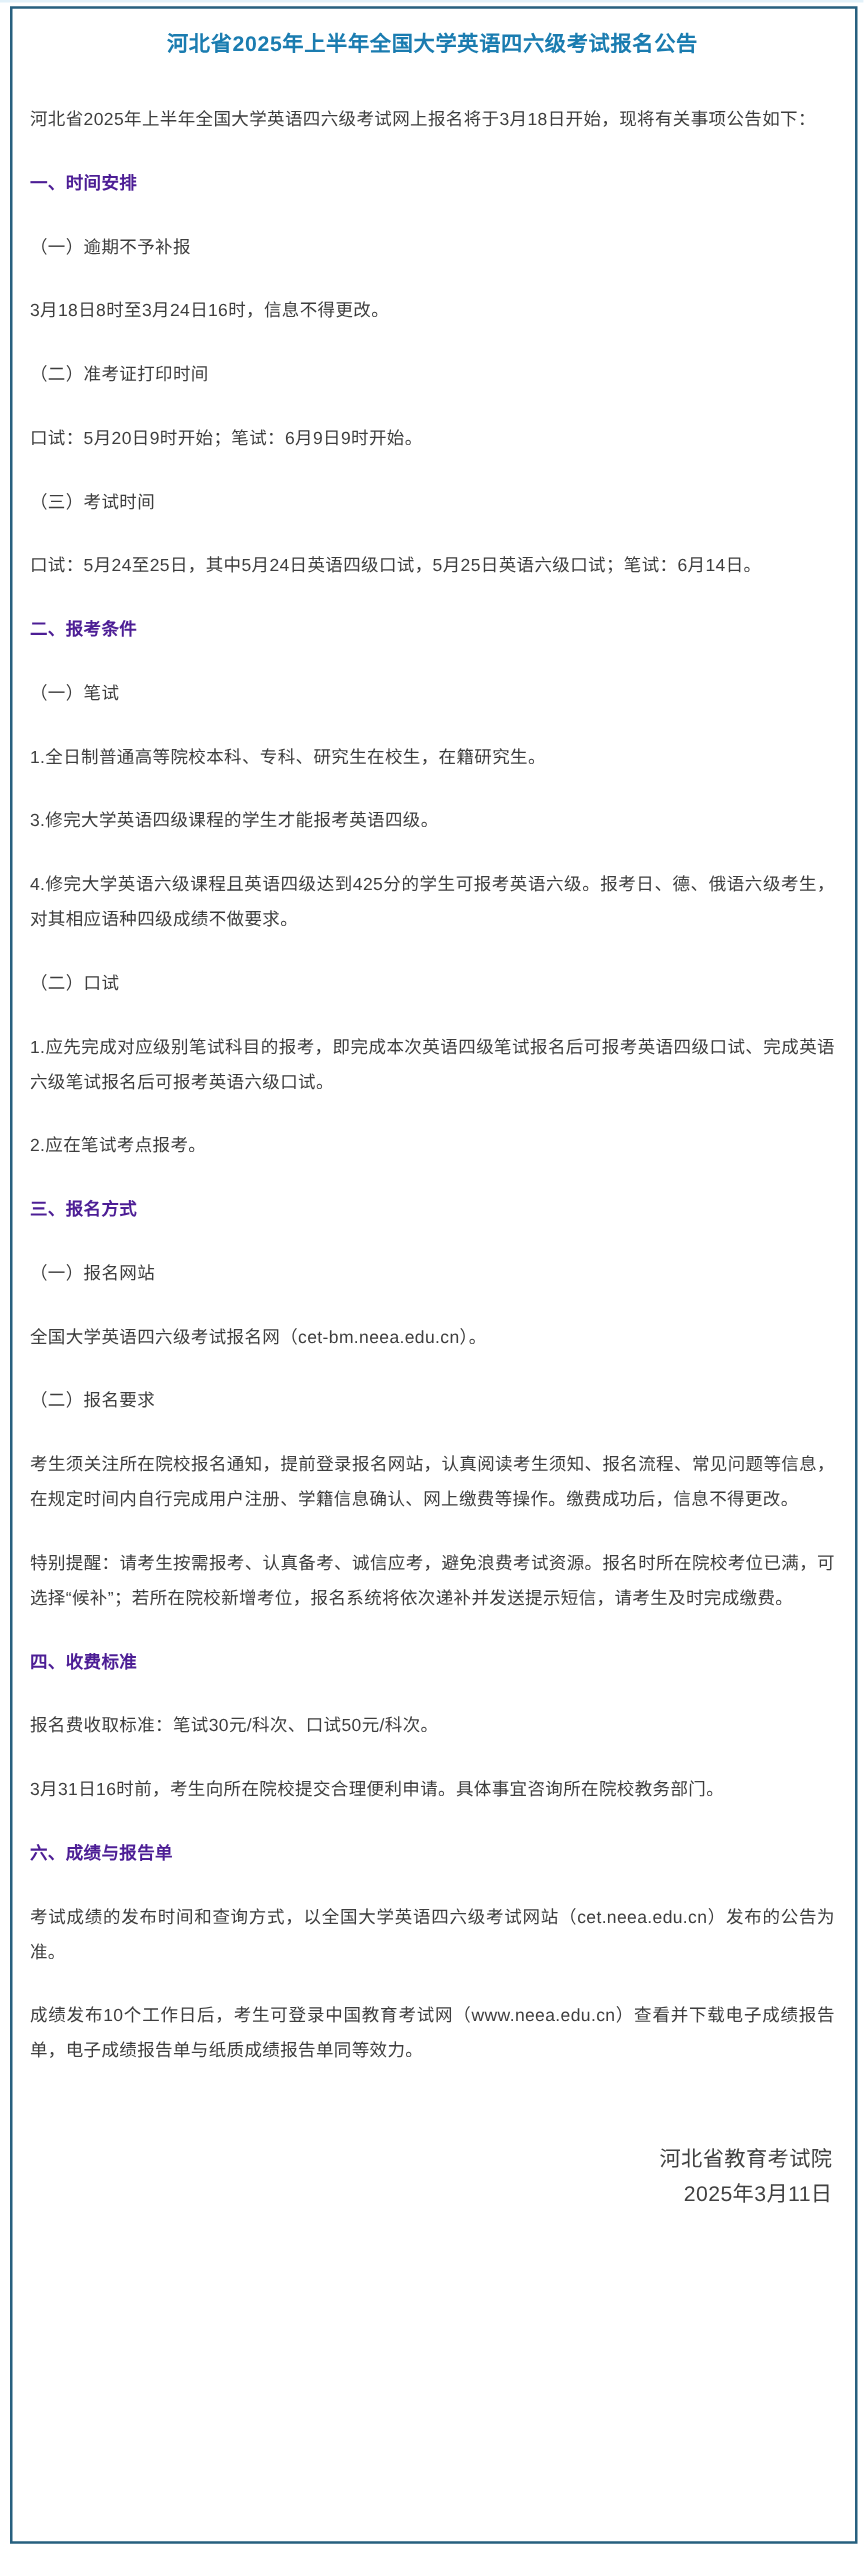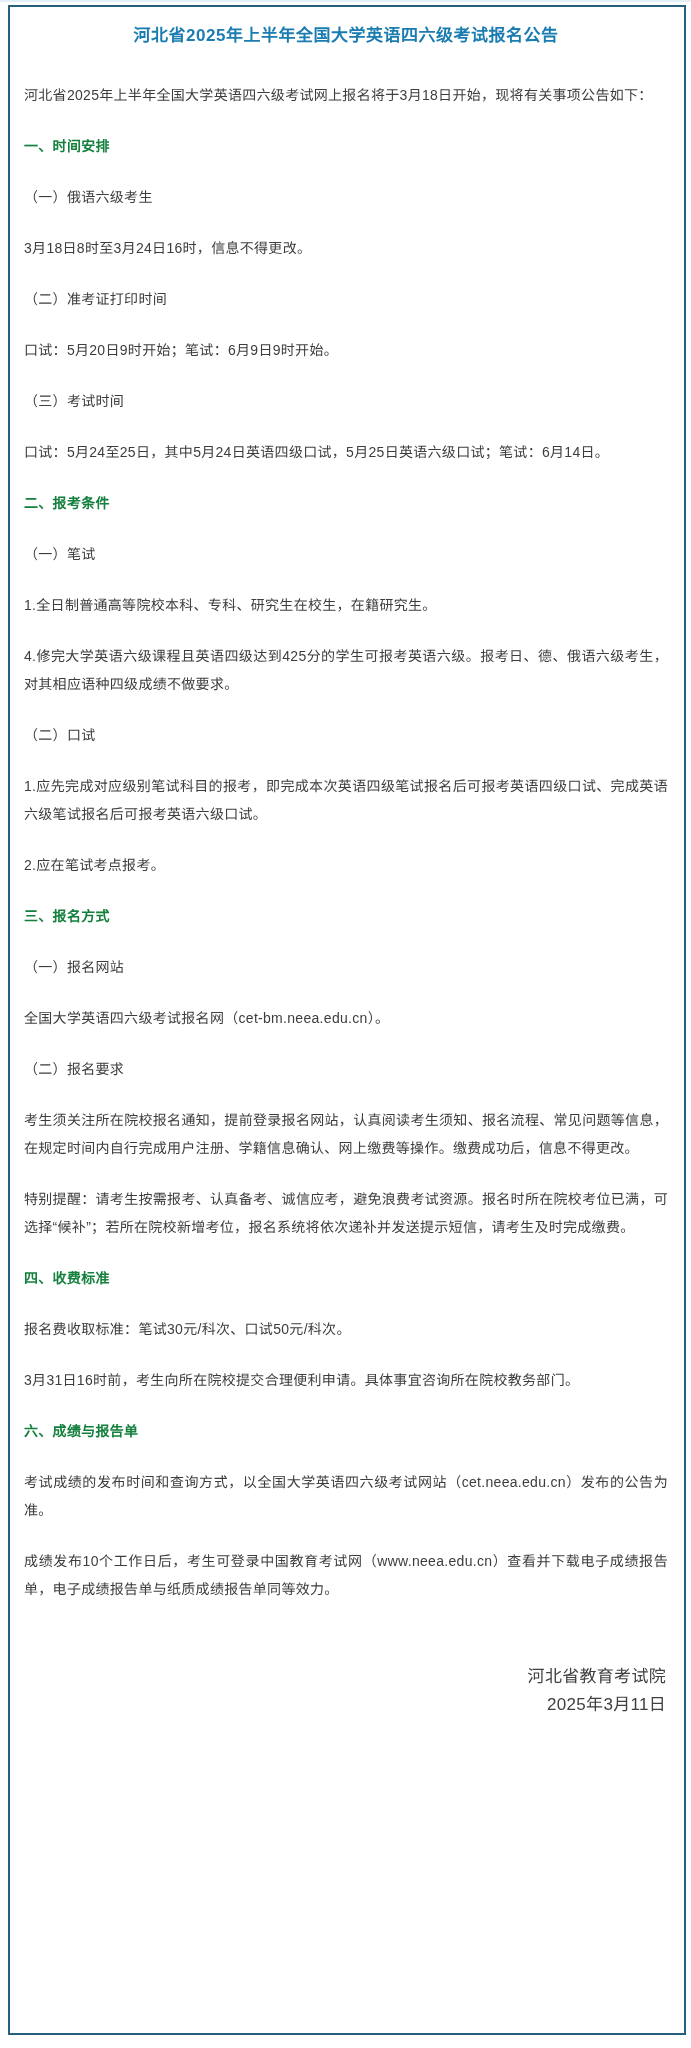--- a/index.html
+++ b/index.html
@@ -44,21 +44,21 @@
     font-size: 14px;
     line-height: 28px;
     margin: 0 0 23px 0;
     letter-spacing: 0.3px;
   }
   .block.paragraph, .block.subheading {
     color: #3d3d3d;
     text-align: justify;
   }
   .block.heading {
-    color: #15803d;
+    color: #4c1d95;
     font-weight: bold;
     text-align: left;
   }
   .signature {
     text-align: right;
     font-size: 17px;
     color: #404040;
     line-height: 28px;
     margin-top: 60px;
     padding-right: 2px;
@@ -70,29 +70,30 @@
 
 <div class="page">
   <div class="top-strip"></div>
 
   <div class="announcement">
     <h1 class="announcement-title">河北省2025年上半年全国大学英语四六级考试报名公告</h1>
 
     <div id="announcement-body">
         <p class="block paragraph">河北省2025年上半年全国大学英语四六级考试网上报名将于3月18日开始，现将有关事项公告如下：</p>
         <div class="block heading">一、时间安排</div>
-        <p class="block subheading">（一）俄语六级考生</p>
+        <p class="block subheading">（一）逾期不予补报</p>
         <p class="block paragraph">3月18日8时至3月24日16时，信息不得更改。</p>
         <p class="block subheading">（二）准考证打印时间</p>
         <p class="block paragraph">口试：5月20日9时开始；笔试：6月9日9时开始。</p>
         <p class="block subheading">（三）考试时间</p>
         <p class="block paragraph">口试：5月24至25日，其中5月24日英语四级口试，5月25日英语六级口试；笔试：6月14日。</p>
         <div class="block heading">二、报考条件</div>
         <p class="block subheading">（一）笔试</p>
         <p class="block paragraph">1.全日制普通高等院校本科、专科、研究生在校生，在籍研究生。</p>
+        <p class="block paragraph">3.修完大学英语四级课程的学生才能报考英语四级。</p>
         <p class="block paragraph">4.修完大学英语六级课程且英语四级达到425分的学生可报考英语六级。报考日、德、俄语六级考生，对其相应语种四级成绩不做要求。</p>
         <p class="block subheading">（二）口试</p>
         <p class="block paragraph">1.应先完成对应级别笔试科目的报考，即完成本次英语四级笔试报名后可报考英语四级口试、完成英语六级笔试报名后可报考英语六级口试。</p>
         <p class="block paragraph">2.应在笔试考点报考。</p>
         <div class="block heading">三、报名方式</div>
         <p class="block subheading">（一）报名网站</p>
         <p class="block paragraph">全国大学英语四六级考试报名网（cet-bm.neea.edu.cn）。</p>
         <p class="block subheading">（二）报名要求</p>
         <p class="block paragraph">考生须关注所在院校报名通知，提前登录报名网站，认真阅读考生须知、报名流程、常见问题等信息，在规定时间内自行完成用户注册、学籍信息确认、网上缴费等操作。缴费成功后，信息不得更改。</p>
         <p class="block paragraph">特别提醒：请考生按需报考、认真备考、诚信应考，避免浪费考试资源。报名时所在院校考位已满，可选择“候补”；若所在院校新增考位，报名系统将依次递补并发送提示短信，请考生及时完成缴费。</p>

